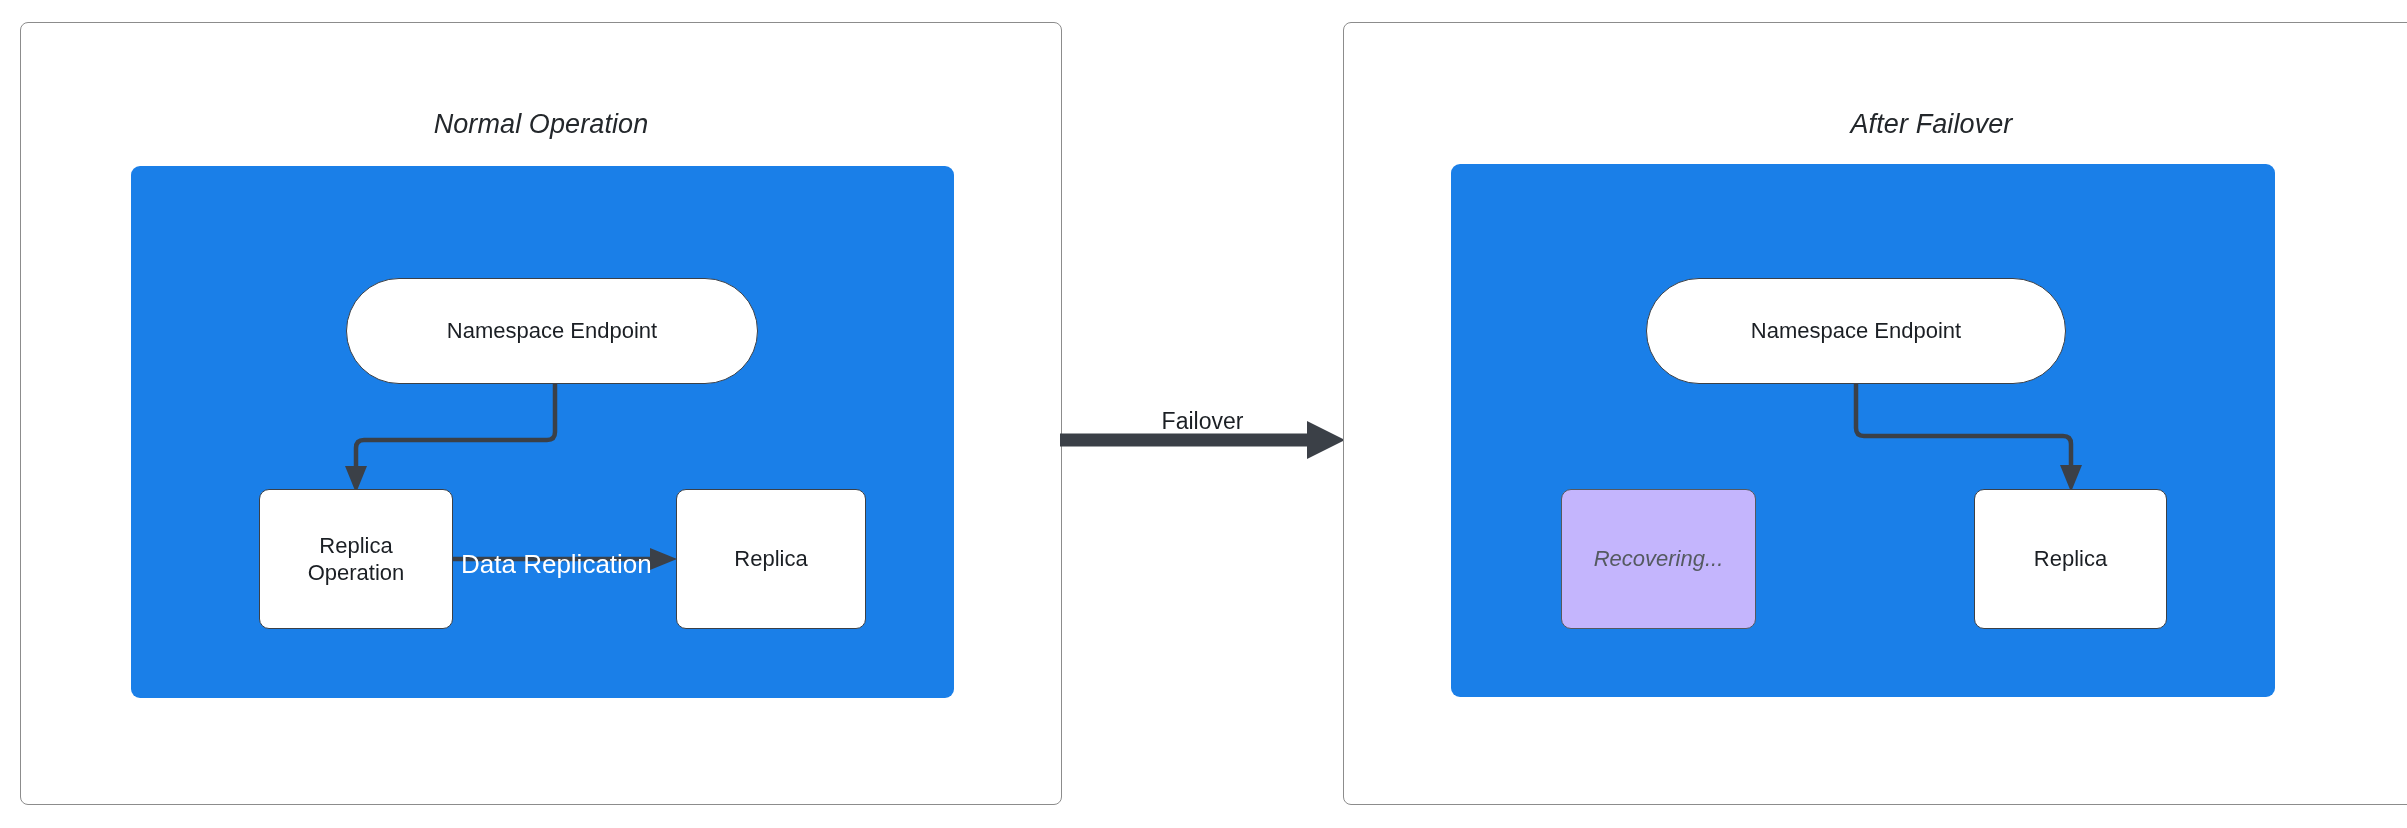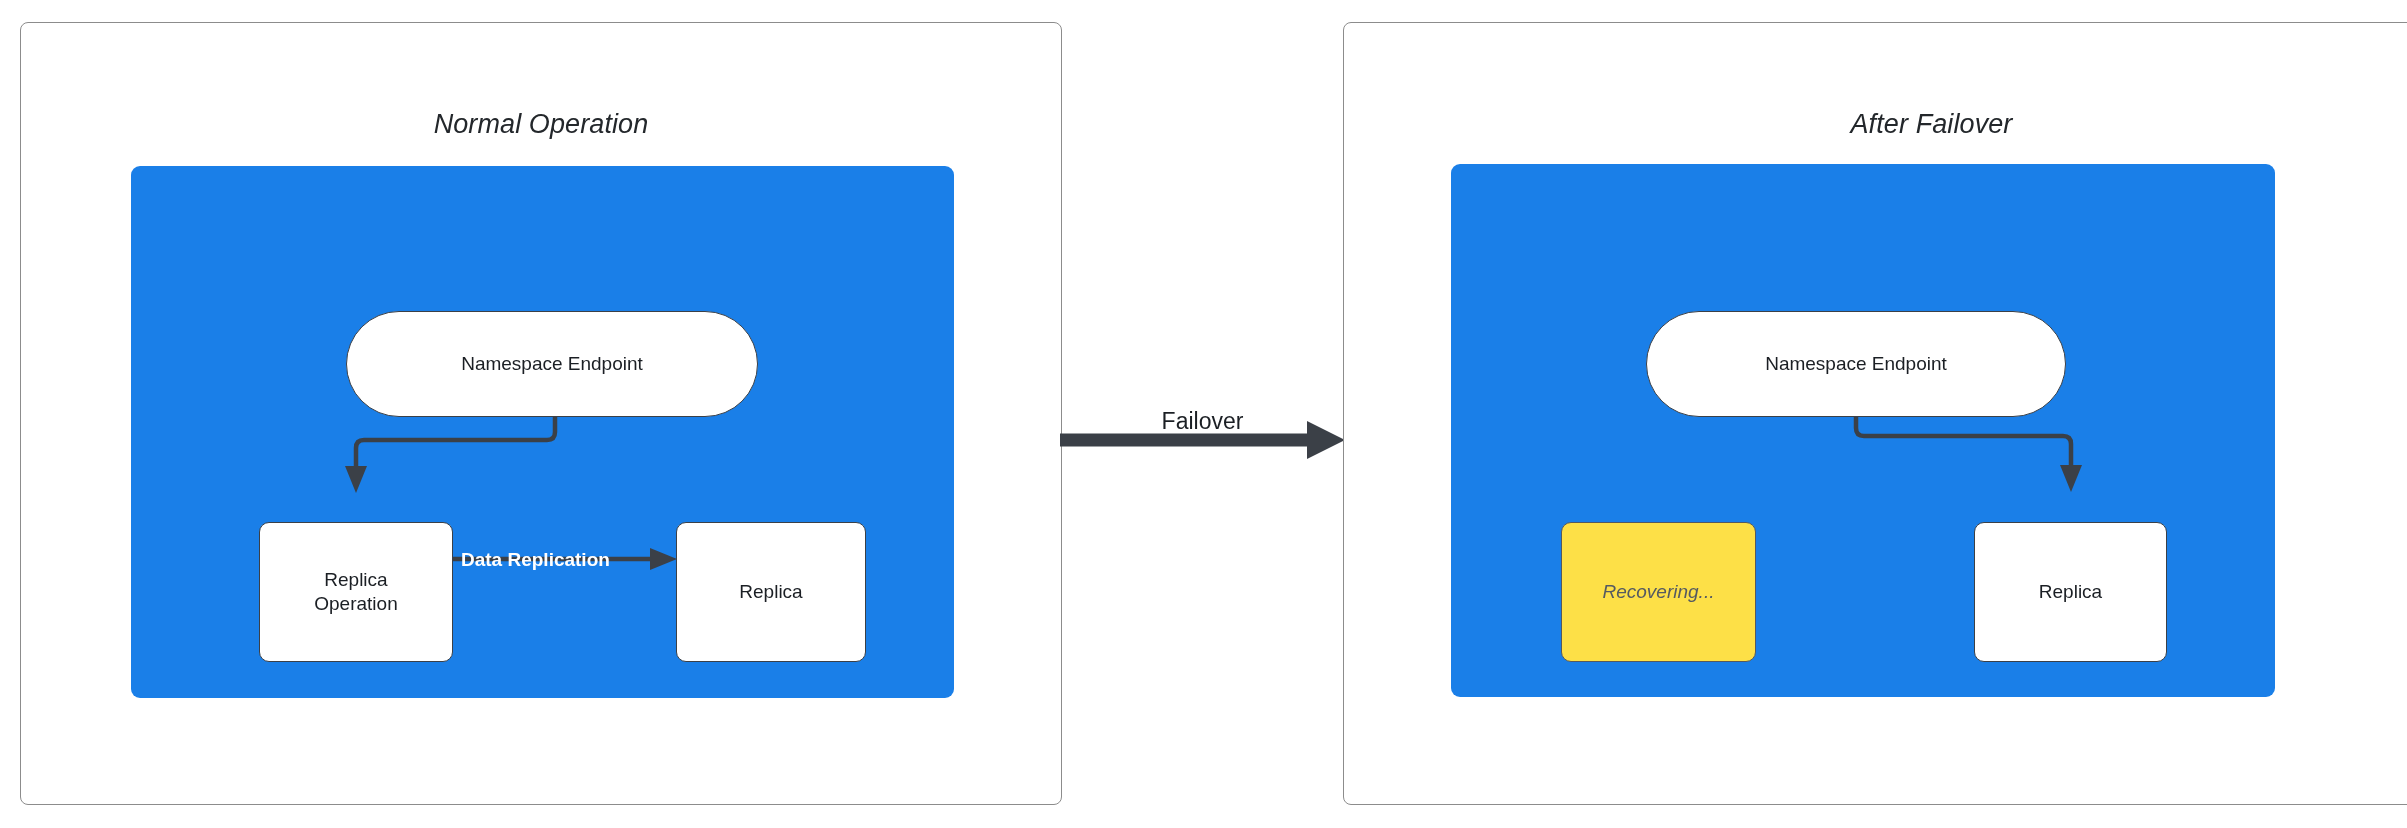--- a/index.html
+++ b/index.html
@@ -21,41 +21,41 @@
   
   .cluster{position:absolute;background:#1a7fe8;border-radius:9px;
            box-sizing:border-box;}
   #cluster-left {left:110px;top:143px;width:823px;height:532px;}
   #cluster-right{left:107px;top:141px;width:824px;height:533px;}
 
   
   .node{position:absolute;box-sizing:border-box;background:#ffffff;
         border:1.7px solid #3b4047;display:flex;align-items:center;
         justify-content:center;text-align:center;color:#1b1f24;
-        font-size:19px;line-height:1.25;margin-top:33px;}
+        font-size:22px;line-height:1.25;}
   .node.pill{border-radius:58px;}
   .node.box{border-radius:10px;}
-  .node.dim{background:#fde047;border-color:#55595f;color:#555a61;
+  .node.dim{background:#c4b5fd;border-color:#55595f;color:#555a61;
             font-style:italic;}
 
   
   #node-endpoint-left {left:215px;top:112px;width:412px;height:106px;}
   #node-primary       {left:128px;top:323px;width:194px;height:140px;}
   #node-replica-left  {left:545px;top:323px;width:190px;height:140px;}
 
   
   #node-endpoint-right{left:195px;top:114px;width:420px;height:106px;}
   #node-recovering    {left:110px;top:325px;width:195px;height:140px;}
   #node-replica-right {left:523px;top:325px;width:193px;height:140px;}
 
   
   .conn{position:absolute;left:0;top:0;overflow:visible;pointer-events:none;}
 
   
-  .repl-label{position:absolute;color:#ffffff;font-weight:bold;font-size:19px;
+  .repl-label{position:absolute;color:#ffffff;font-weight:normal;font-size:26px;
               white-space:nowrap;}
 
   
   #failover-group{position:absolute;left:1055px;top:395px;width:295px;height:80px;}
   #failover-label{position:absolute;left:0;top:13px;width:295px;text-align:center;
                   font-size:23px;color:#1b1f24;}
 </style>
 </head>
 <body>
 

